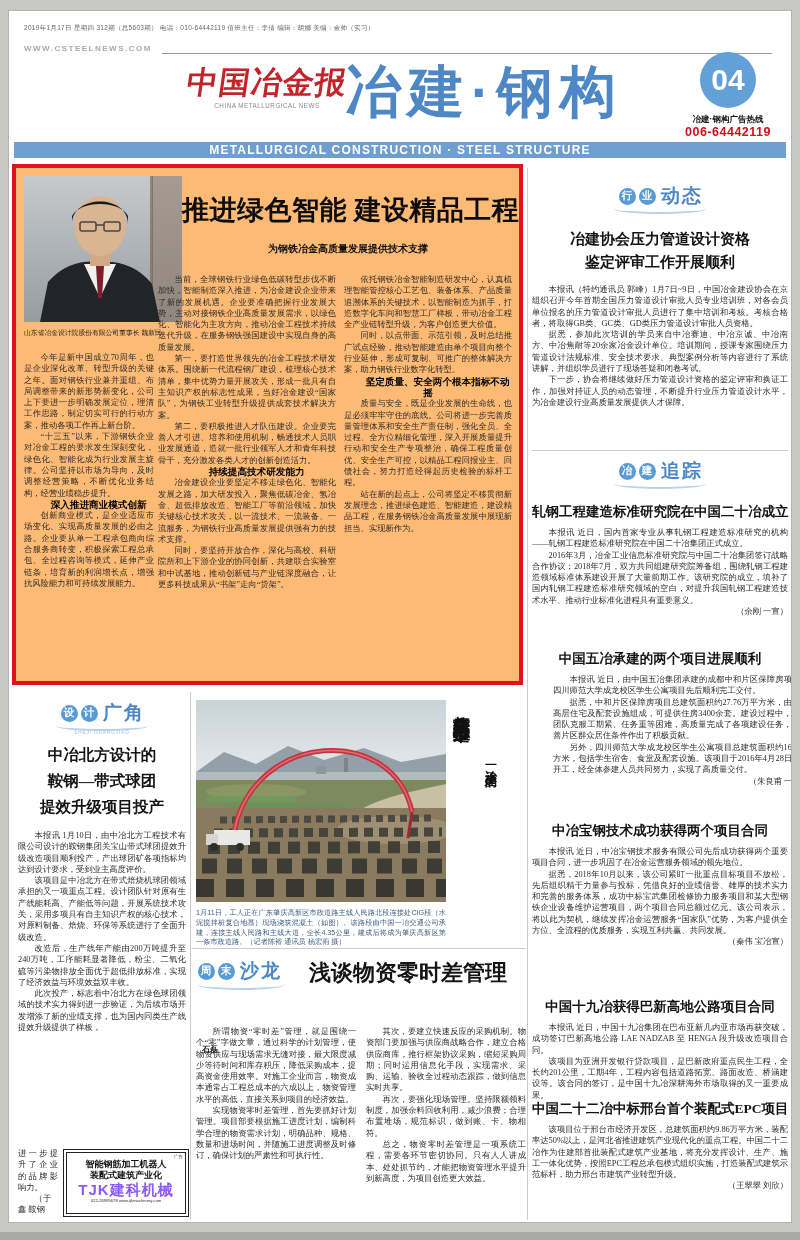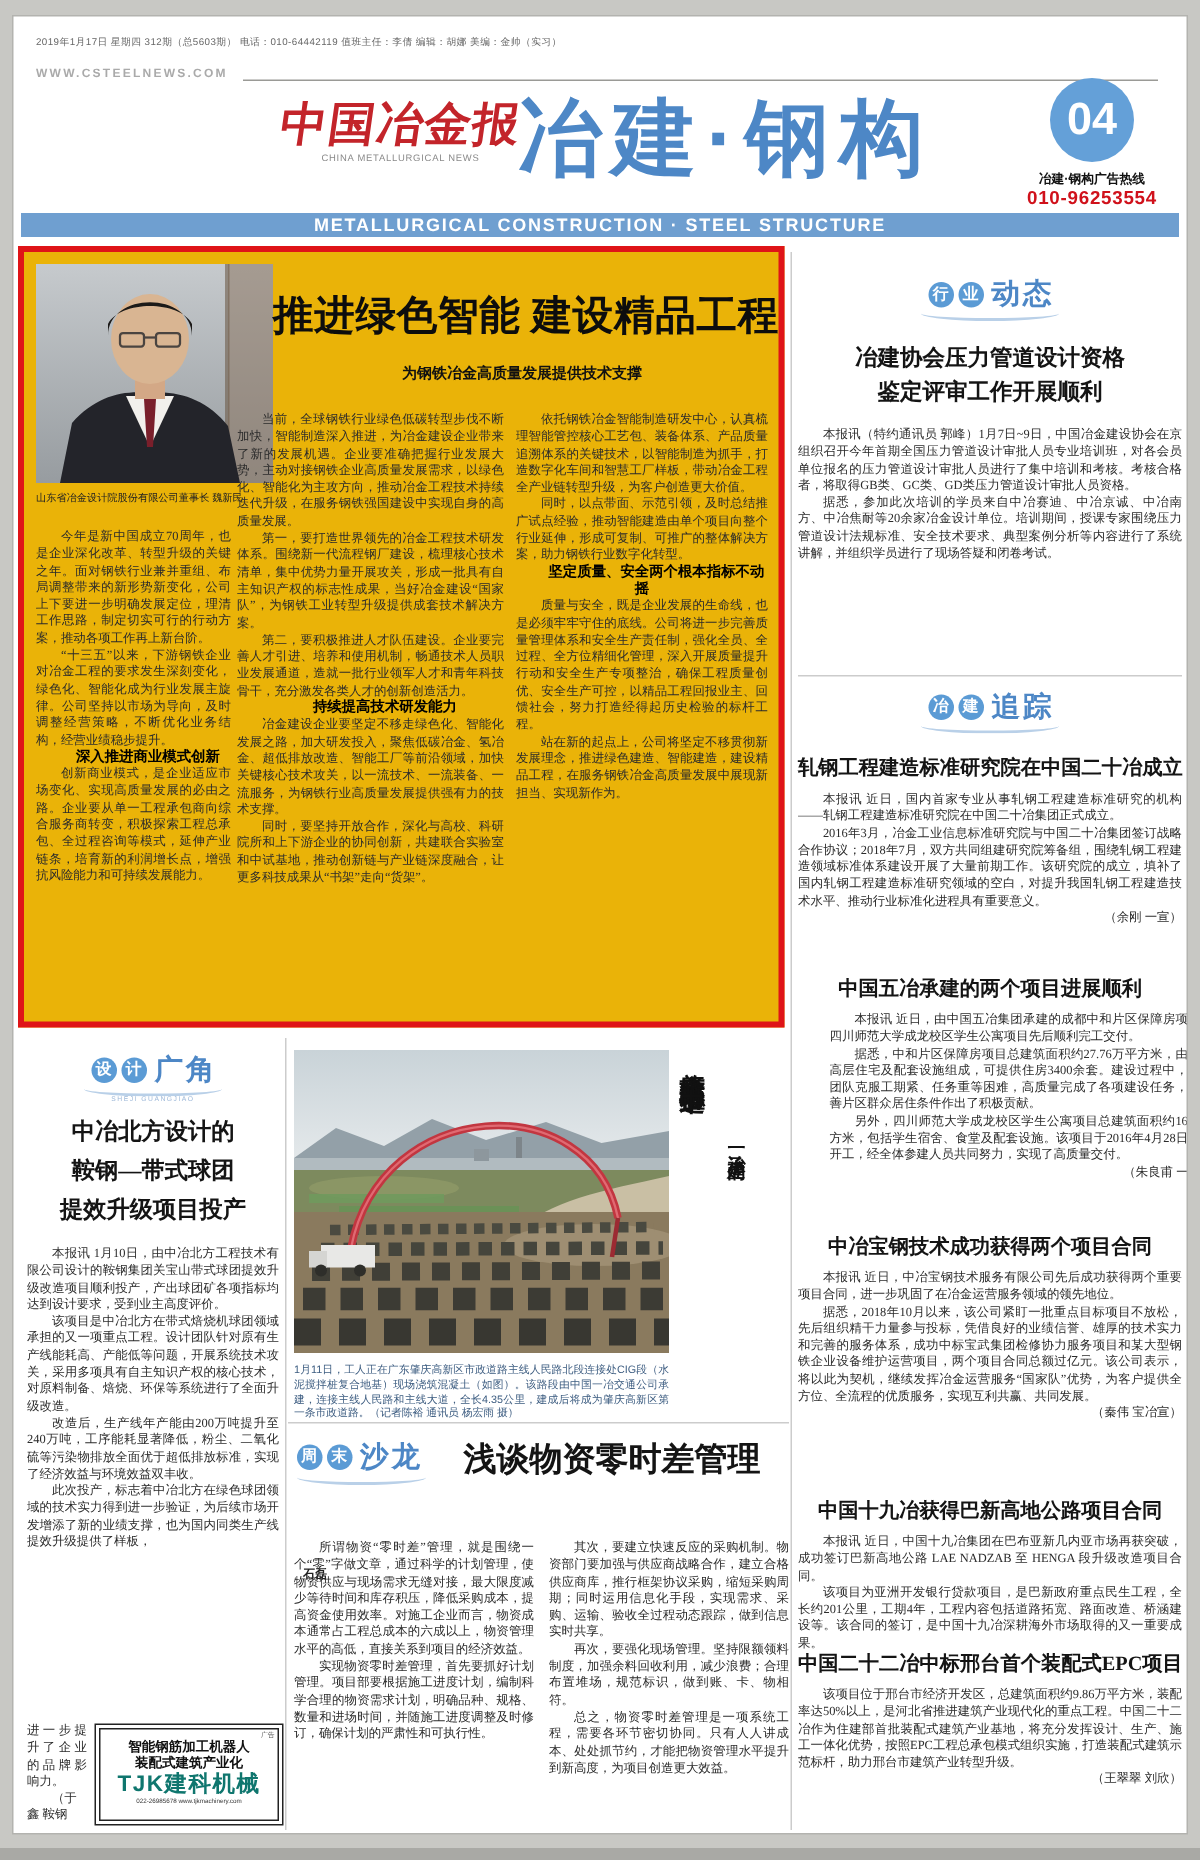--- a/index.html
+++ b/index.html
@@ -17,21 +17,21 @@
   .hline{background:#9a9a96;height:1px;}
   .logo-cn{font-family:"Liberation Serif",serif;font-weight:bold;color:#c3242a;font-size:31px;letter-spacing:1px;transform:skewX(-8deg);white-space:nowrap;}
   .logo-en{font-size:6.3px;color:#8a8a8a;letter-spacing:.5px;text-align:center;}
   .edition{font-weight:bold;color:#4d87c6;font-size:56px;letter-spacing:7px;white-space:nowrap;}
   .circle04{width:56px;height:56px;border-radius:50%;background:#64a0d8;color:#fff;display:flex;align-items:center;justify-content:center;font-size:30px;font-weight:bold;}
   .hotline-label{font-size:8.5px;font-weight:bold;color:#111;text-align:center;}
   .hotline-num{font-size:12.5px;font-weight:bold;color:#d0111b;text-align:center;letter-spacing:.5px;}
   .banner{background:#6f9fd0;color:#fff;font-weight:bold;font-size:12px;letter-spacing:1.2px;text-align:center;line-height:16px;}
 
   
-  .redbox{border:4px solid #df1418;background:#eab308;}
+  .redbox{border:4px solid #df1418;background:#fdba74;}
   .lead-headline{font-family:"Liberation Serif",serif;font-weight:bold;color:#0d0d0d;font-size:27px;text-align:center;white-space:nowrap;letter-spacing:.5px;}
   .lead-deck{font-family:"Liberation Serif",serif;font-weight:bold;font-size:10px;text-align:center;color:#111;}
   .photo-caption{font-size:6.8px;line-height:9px;color:#222;text-align:justify;}
 
   .body-text{font-family:"Liberation Serif",serif;font-size:8.3px;line-height:11.3px;color:#2b2b2b;text-align:justify;overflow:hidden;}
   .body-text p{margin:0;text-indent:2em;}
   .subhd{font-size:9.6px;font-weight:bold;text-align:center;margin:5px 0;color:#000;}
   .sigline{text-align:right;font-size:8.3px;margin:0;}
 
   
@@ -52,39 +52,39 @@
   .vtext{writing-mode:vertical-rl;font-family:"Liberation Serif",serif;font-weight:bold;color:#111;}
   .photo-cap2{font-size:7.2px;line-height:9.8px;color:#3c5c80;text-align:justify;}
 
   .salon-title{font-size:22px;}
   .author{font-size:8px;font-weight:bold;color:#222;margin-top:44px;}
 
   
   .adbox{border:1px solid #222;outline:1px solid #222;outline-offset:2px;background:#fff;position:relative;text-align:center;}
   .ad-tag{position:absolute;top:1px;right:2px;font-size:4.5px;color:#555;}
   .ad-line{font-size:9px;font-weight:bold;color:#111;line-height:11px;}
-  .ad-brand{font-size:15px;font-weight:bold;color:#0f766e;letter-spacing:1px;line-height:17px;}
+  .ad-brand{font-size:15px;font-weight:bold;color:#8b5cf6;letter-spacing:1px;line-height:17px;}
   .ad-contact{font-size:4.2px;color:#333;}
 </style>
 </head>
 <body>
 
 <div class="page">
 
   <div class="abs dateline" style="left:24px;top:24px;width:600px;">2019年1月17日 星期四 312期（总5603期）  电话：010-64442119  值班主任：李倩  编辑：胡娜  美编：金帅（实习）</div>
   <div class="abs website" style="left:24px;top:44px;">WWW.CSTEELNEWS.COM</div>
   <div class="abs hline" style="left:162px;top:53px;width:610px;"></div>
 
   <div class="abs logo-cn" style="left:182px;top:62px;width:170px;text-align:center;">中国冶金报</div>
   <div class="abs logo-en" style="left:178px;top:102px;width:178px;">CHINA METALLURGICAL NEWS</div>
   <div class="abs edition" style="left:345px;top:55px;">冶建·钢构</div>
 
   <div class="abs circle04" style="left:700px;top:52px;">04</div>
   <div class="abs hotline-label" style="left:668px;top:114px;width:120px;">冶建·钢构广告热线</div>
-  <div class="abs hotline-num" style="left:668px;top:125px;width:120px;">010-96253554</div>
+  <div class="abs hotline-num" style="left:668px;top:125px;width:120px;">006-64442119</div>
 
   <div class="abs banner" style="left:14px;top:142px;width:772px;height:16px;">METALLURGICAL CONSTRUCTION · STEEL STRUCTURE</div>
 
   <div class="abs redbox" style="left:12px;top:164px;width:503px;height:513px;">
     <div class="abs" style="left:8px;top:8px;width:158px;height:146px;">
       <svg width="158" height="146" viewBox="0 0 158 146">
         <defs>
           <linearGradient id="pbg" x1="0" y1="0" x2="0" y2="1">
             <stop offset="0" stop-color="#c6cacd"></stop>
               <stop offset="1" stop-color="#979ca0"></stop>
@@ -140,20 +140,21 @@
     <span class="brest">动态</span>
   </div>
   <div class="abs swoosh" style="left:614px;top:204px;width:92px;"></div>
   <div class="abs news-title rc-title1" style="left:532px;top:228px;width:256px;">
     <div>冶建协会压力管道设计资格</div>
     <div>鉴定评审工作开展顺利</div>
   </div>
   <div class="abs body-text" style="left:532px;top:284px;width:256px;height:162px;">
     <p>本报讯（特约通讯员 郭峰）1月7日~9日，中国冶金建设协会在京组织召开今年首期全国压力管道设计审批人员专业培训班，对各会员单位报名的压力管道设计审批人员进行了集中培训和考核。考核合格者，将取得GB类、GC类、GD类压力管道设计审批人员资格。</p>
     <p>据悉，参加此次培训的学员来自中冶赛迪、中冶京诚、中冶南方、中冶焦耐等20余家冶金设计单位。培训期间，授课专家围绕压力管道设计法规标准、安全技术要求、典型案例分析等内容进行了系统讲解，并组织学员进行了现场答疑和闭卷考试。</p>
+    <p>下一步，协会将继续做好压力管道设计资格的鉴定评审和换证工作，加强对持证人员的动态管理，不断提升行业压力管道设计水平，为冶金建设行业高质量发展提供人才保障。</p>
   </div>
 
   <div class="abs hrule" style="left:532px;top:450px;width:256px;"></div>
   <div class="abs badge" style="left:532px;top:458px;width:256px;">
     <span class="bchip">冶</span>
     <span class="bchip">建</span>
     <span class="brest">追踪</span>
   </div>
   <div class="abs swoosh" style="left:614px;top:479px;width:92px;"></div>
   <div class="abs news-title rc-title" style="left:532px;top:503px;width:256px;">轧钢工程建造标准研究院在中国二十冶成立</div>

